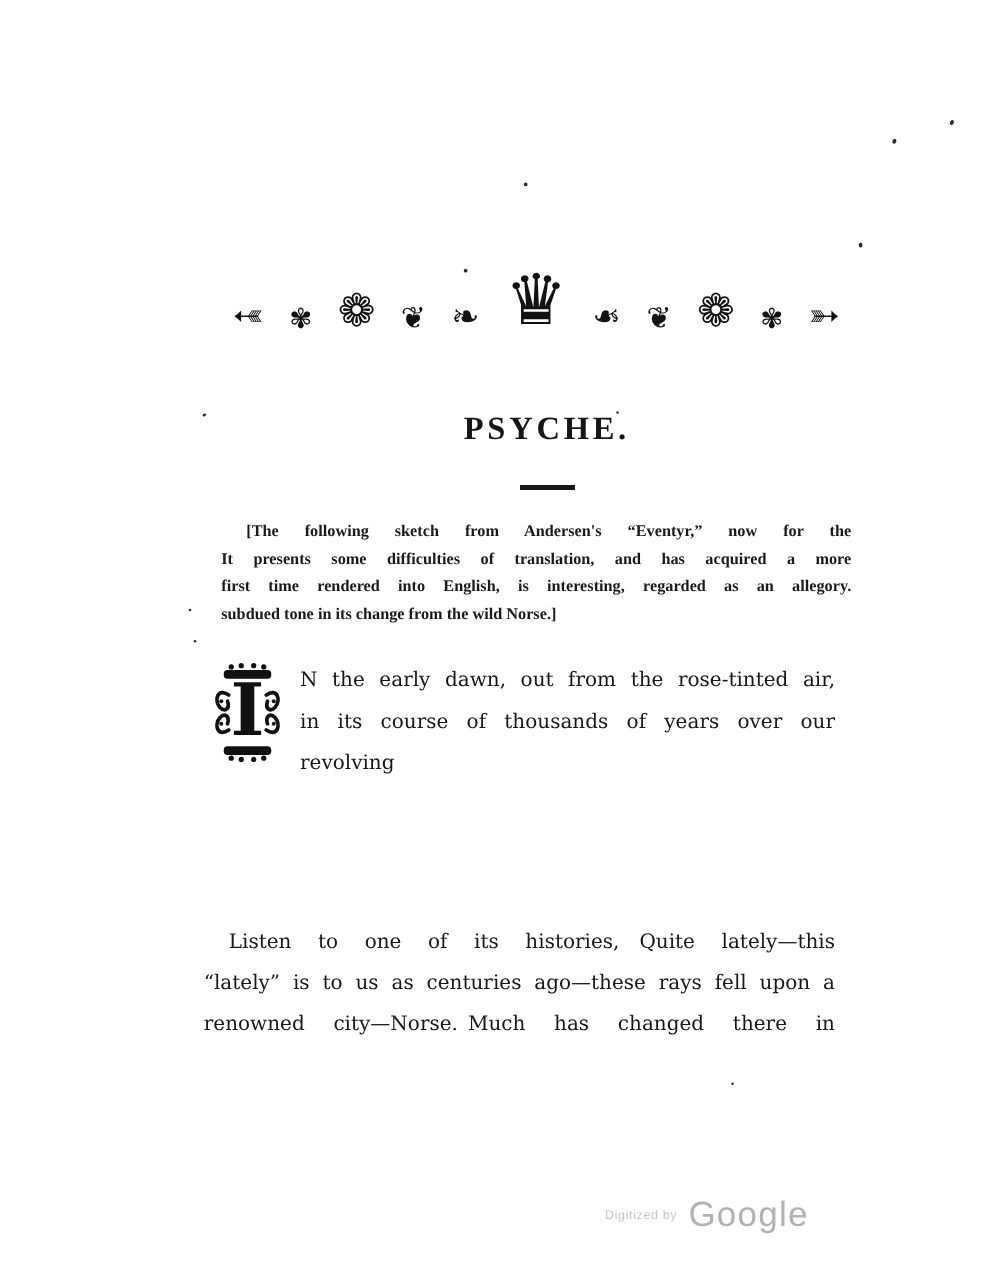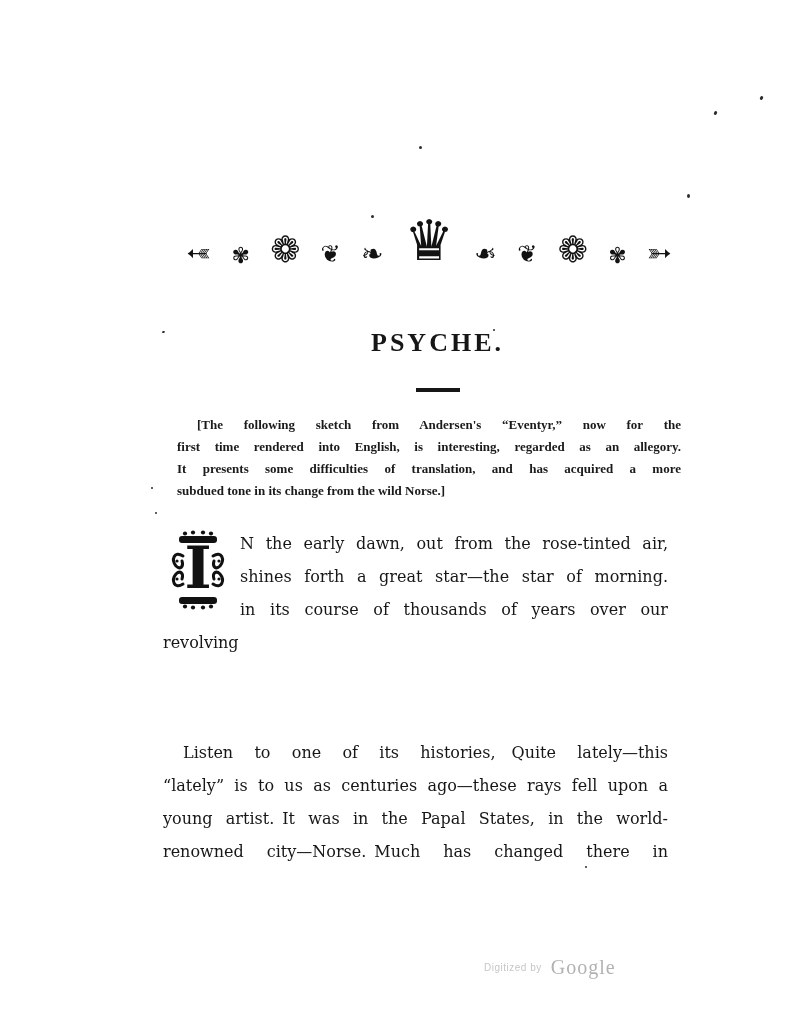--- a/index.html
+++ b/index.html
@@ -57,21 +57,21 @@
   .dropcap svg{position:absolute;left:0;top:0}
   .dropcap .letter{
     position:absolute;left:0;top:0;width:100%;height:100%;
     text-align:center;font-family:"DejaVu Serif",serif;font-weight:700;
     font-size:58px;line-height:76px;color:#111;
   }
 
   
   .google{left:484px;top:956px;display:flex;align-items:center;gap:9px}
   .digitized{font-family:"Liberation Sans",sans-serif;font-size:10px;color:#c6c6c6;letter-spacing:.5px}
-  .glogo{font-family:Liberation Serif, serif;font-size:20px;color:#b2b2b2;letter-spacing:1px}
+  .glogo{font-family:Liberation Sans, sans-serif;font-size:28px;color:#b2b2b2;letter-spacing:1px}
 
   
   .speck{position:absolute;background:#2c2c2c;border-radius:50%}
 </style>
 </head>
 <body>
 
 <div class="abs ornament">
   <span class="o-arrow oflip">➳</span>
   <span class="o-bud">✾</span>
@@ -84,22 +84,22 @@
   <span class="o-rosette">❁</span>
   <span class="o-bud">✾</span>
   <span class="o-arrow">➳</span>
 </div>
 
 <div class="abs title">PSYCHE.</div>
 <div class="abs title-rule"></div>
 
 <div class="abs note">
   <div class="jline first-indent">[The following sketch from Andersen's “Eventyr,” now for the</div>
+  <div class="jline">It presents some difficulties of translation, and has acquired a more</div>
   <div class="jline">first time rendered into English, is interesting, regarded as an allegory.</div>
-  <div class="jline">It presents some difficulties of translation, and has acquired a more</div>
   <div class="jline lastline">subdued tone in its change from the wild Norse.]</div>
 </div>
 
 <div class="abs para">
   <div class="dropcap">
     <svg width="56" height="80" viewBox="0 0 56 80">
       <g fill="#111">
         <rect x="9" y="6" width="38" height="7" rx="3"></rect>
         <circle cx="15" cy="3.5" r="2.1"></circle>
           <circle cx="23" cy="2.5" r="2.1"></circle>
@@ -120,28 +120,26 @@
       <g fill="#111">
         <circle cx="7" cy="31" r="1.6"></circle>
           <circle cx="7" cy="49" r="1.6"></circle>
         <circle cx="49" cy="31" r="1.6"></circle>
           <circle cx="49" cy="49" r="1.6"></circle>
       </g>
     </svg>
     <span class="letter">I</span>
   </div>
   <div class="jline">N the early dawn, out from the rose-tinted air,</div>
-  <div class="jline">shines forth a great star—the star of morning.</div>
   <div class="jline">in its course of thousands of years over our revolving</div>
 </div>
 
 <div class="abs para p2">
   <div class="jline first-indent">Listen to one of its histories, Quite lately—this</div>
   <div class="jline">“lately” is to us as centuries ago—these rays fell upon a</div>
-  <div class="jline">young artist. It was in the Papal States, in the world-</div>
   <div class="jline">renowned city—Norse. Much has changed there in</div>
 </div>
 
 <div class="abs google">
   <span class="digitized">Digitized by</span>
   <span class="glogo">Google</span>
 </div>
 
 <div class="speck" style="left:419px;top:146px;width:3px;height:3px"></div>
 <div class="speck" style="left:760px;top:96px;width:3px;height:4px;transform:rotate(30deg)"></div>

